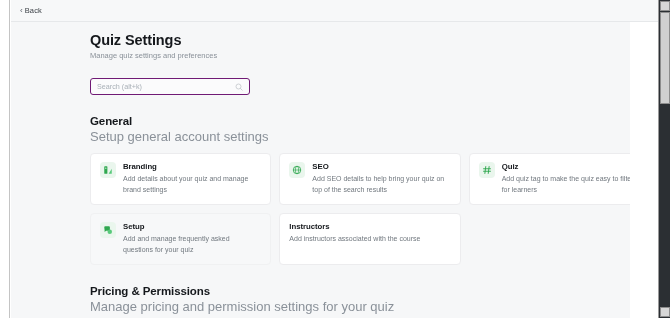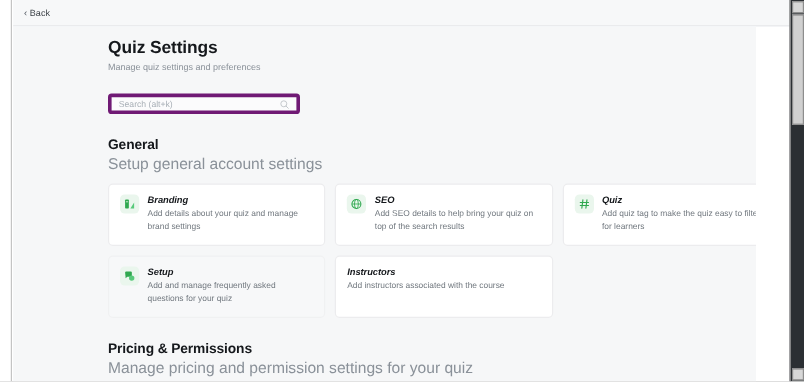--- a/index.html
+++ b/index.html
@@ -55,21 +55,21 @@
     letter-spacing: -0.1px;
   }
   .page-subtitle {
     margin-top: 3px;
     font-size: 7.5px; color: #8a9199;
   }
   .search-wrap {
     margin-top: 18px;
     width: 160px; height: 17px;
     background: #fbfbfc;
-    border: 3px solid #701a75;
+    border: 1px solid #701a75;
     border-radius: 3px;
     display: flex; align-items: center;
     padding: 0 6px;
     cursor: text;
   }
   .search-input {
     flex: 1; border: none; outline: none; background: transparent;
     font-family: "Liberation Sans", sans-serif;
     font-size: 7.2px; color: #3c4147;
   }
@@ -104,21 +104,20 @@
     width: 16px; height: 16px; flex-shrink: 0;
     background: #eaf6ed;
     border-radius: 4px;
     display: flex; align-items: center; justify-content: center;
   }
   .card-icon svg { width: 10px; height: 10px; display: block; }
   .card-body { flex: 1; min-width: 0; }
   .card-title {
     font-size: 7.8px; font-weight: bold; color: #15181c;
     letter-spacing: -0.05px;
-    font-style: italic;
   }
   .card-desc {
     margin-top: 3px;
     font-size: 7px; color: #71787f; line-height: 1.5;
   }
 
   .scrollbar {
     position: absolute; right: 0; top: 0;
     width: 12px; height: 318px;
     background: #2b2f33;

